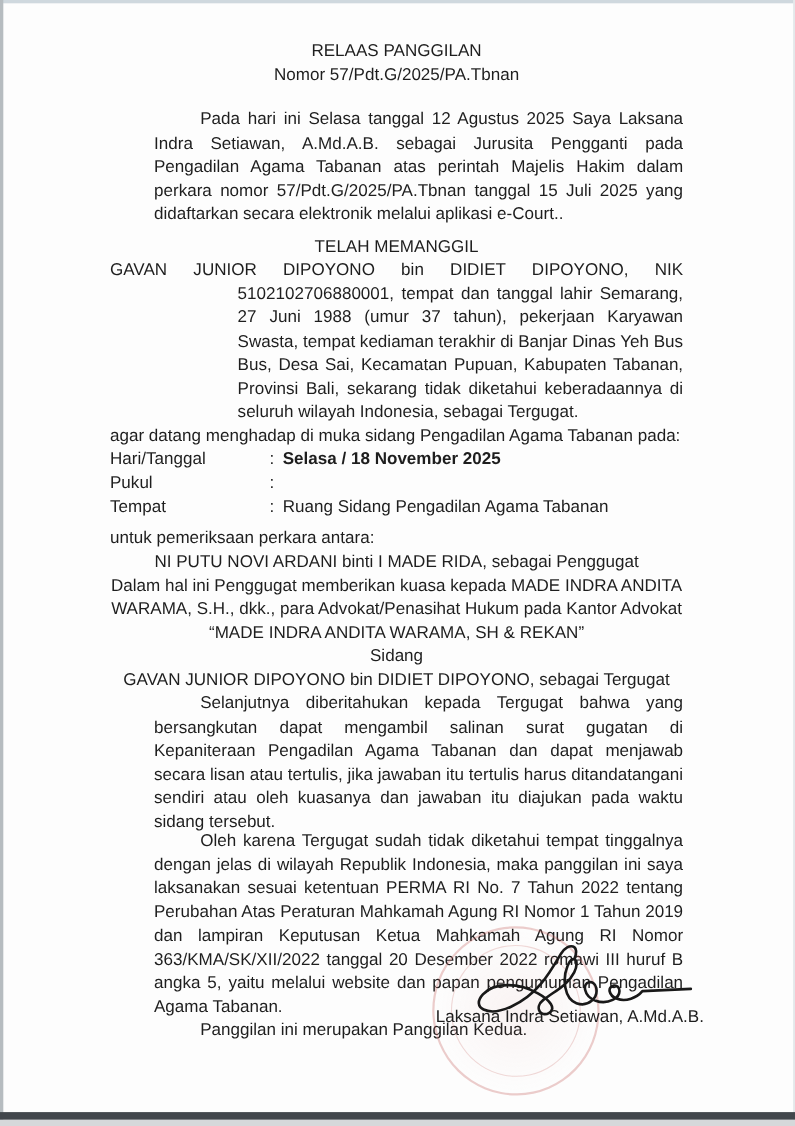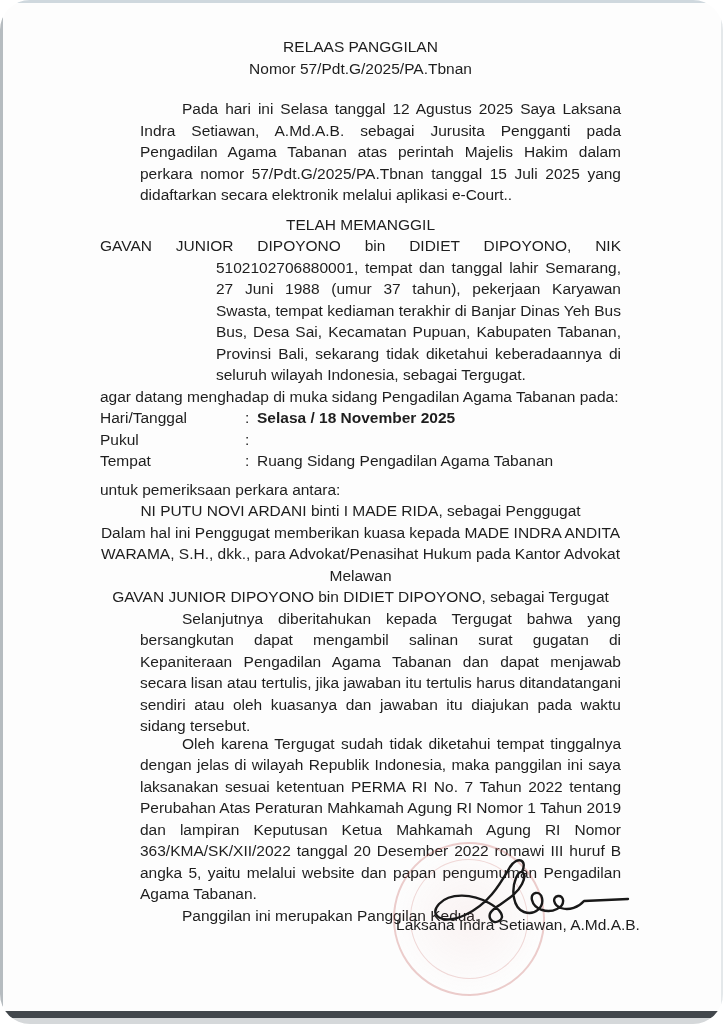--- a/index.html
+++ b/index.html
@@ -1,20 +1,20 @@
 <!DOCTYPE html>
 <html><head>
 <meta charset="utf-8">
 <style>
   html,body { margin:0; padding:0; background:#ffffff; }
   .page {
     position:relative; width:723px; height:1024px; overflow:hidden;
     background:#fdfdfd; color:#1e1e1e;
     font-family:"Liberation Sans", sans-serif;
-    font-size:15.5px; line-height:21.5px;border-radius:30px;
+    font-size:15.5px; line-height:21.5px;
   }
   
   .edge-top    { position:absolute; top:0; left:0; right:0; height:3px; background:#cfd8de; }
   .edge-left   { position:absolute; top:0; left:0; bottom:0; width:3px; background:#b6bcc0; }
   .edge-right  { position:absolute; top:0; right:0; bottom:0; width:2px; background:#e4e8ea; }
   .edge-bottom-dark  { position:absolute; left:0; right:0; top:1011px; height:7px; background:#42474c; }
   .edge-bottom-light { position:absolute; left:0; right:0; top:1018px; height:6px; background:#d5d8da; }
 
   .content { position:absolute; left:100px; top:36px; width:521px; }
 
@@ -87,21 +87,22 @@
         <span class="hlabel">Tempat</span>
         <span class="hsep">:</span>
         <span class="hval">Ruang Sidang Pengadilan Agama Tabanan</span>
       </div>
     </div>
 
     <div class="mt7">untuk pemeriksaan perkara antara:</div>
 
     <div class="center">NI PUTU NOVI ARDANI binti I MADE RIDA, sebagai Penggugat</div>
     <div class="center">Dalam hal ini Penggugat memberikan kuasa kepada MADE INDRA ANDITA WARAMA, S.H., dkk., para Advokat/Penasihat Hukum pada Kantor Advokat</div>
-    <div class="center">Melawan</div>
+    <div class="center">“MADE INDRA ANDITA WARAMA, SH &amp; REKAN”</div>
+    <div class="center">Sidang</div>
     <div class="center">GAVAN JUNIOR DIPOYONO bin DIDIET DIPOYONO, sebagai Tergugat</div>
 
     <p class="para indent">Selanjutnya diberitahukan kepada Tergugat bahwa yang bersangkutan dapat mengambil salinan surat gugatan di Kepaniteraan Pengadilan Agama Tabanan dan dapat menjawab secara lisan atau tertulis, jika jawaban itu tertulis harus ditandatangani sendiri atau oleh kuasanya dan jawaban itu diajukan pada waktu sidang tersebut.</p>
     <p class="para indent mtneg">Oleh karena Tergugat sudah tidak diketahui tempat tinggalnya dengan jelas di wilayah Republik Indonesia, maka panggilan ini saya laksanakan sesuai ketentuan PERMA RI No. 7 Tahun 2022 tentang Perubahan Atas Peraturan Mahkamah Agung RI Nomor 1 Tahun 2019 dan lampiran Keputusan Ketua Mahkamah Agung RI Nomor 363/KMA/SK/XII/2022 tanggal 20 Desember 2022 romawi III huruf B angka 5, yaitu melalui website dan papan pengumuman Pengadilan Agama Tabanan.</p>
     <p class="para indent">Panggilan ini merupakan Panggilan Kedua.</p>
 
   </div>
 
   <div class="signature">
     <div class="stamp"></div>

